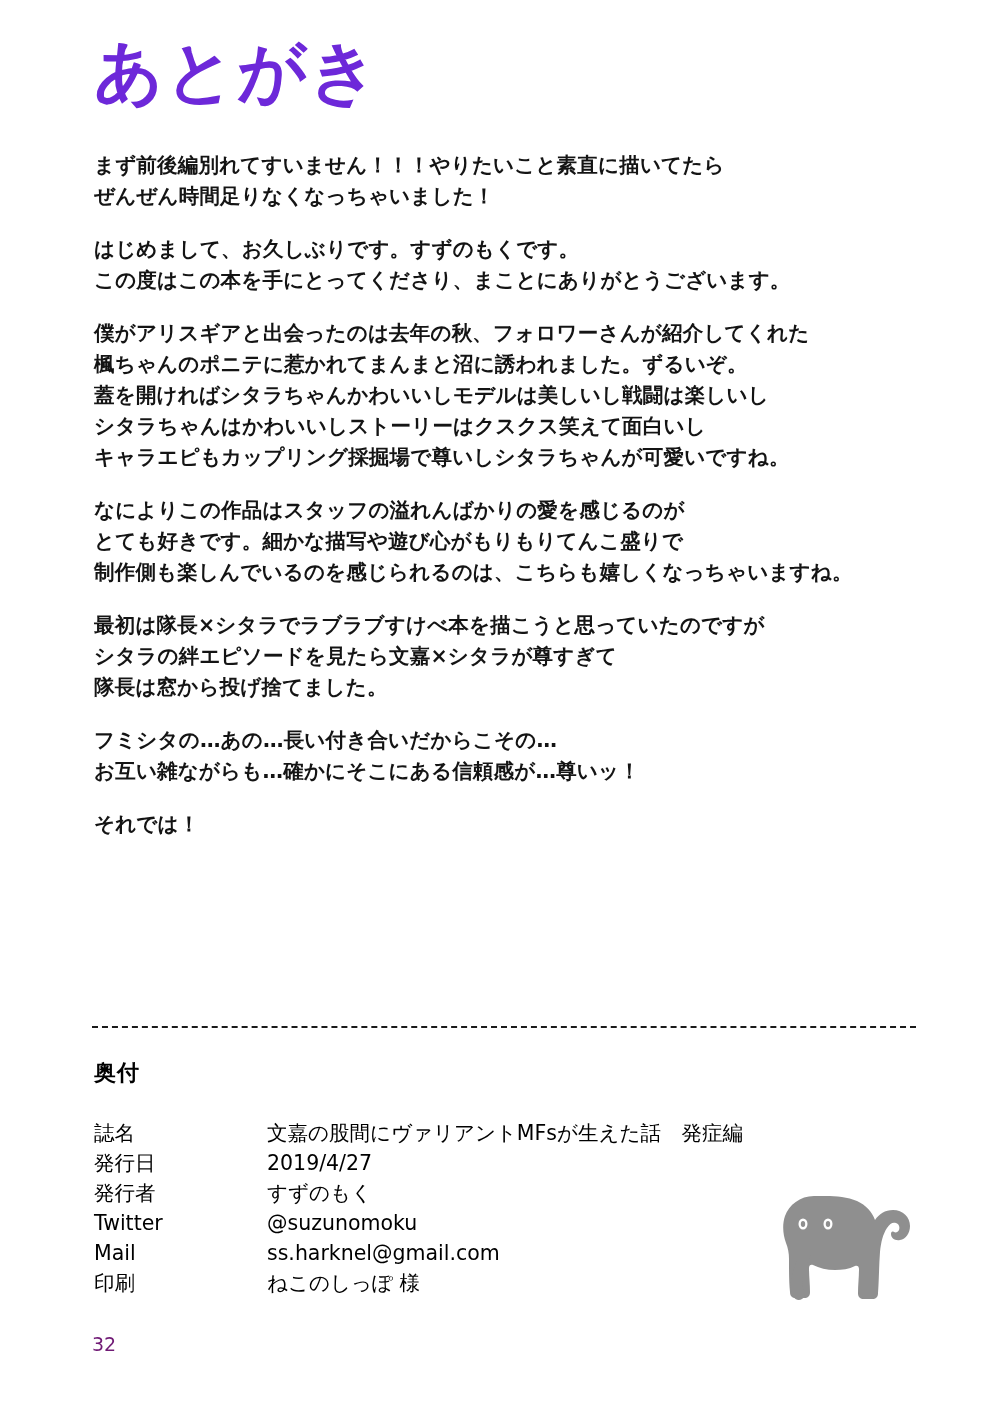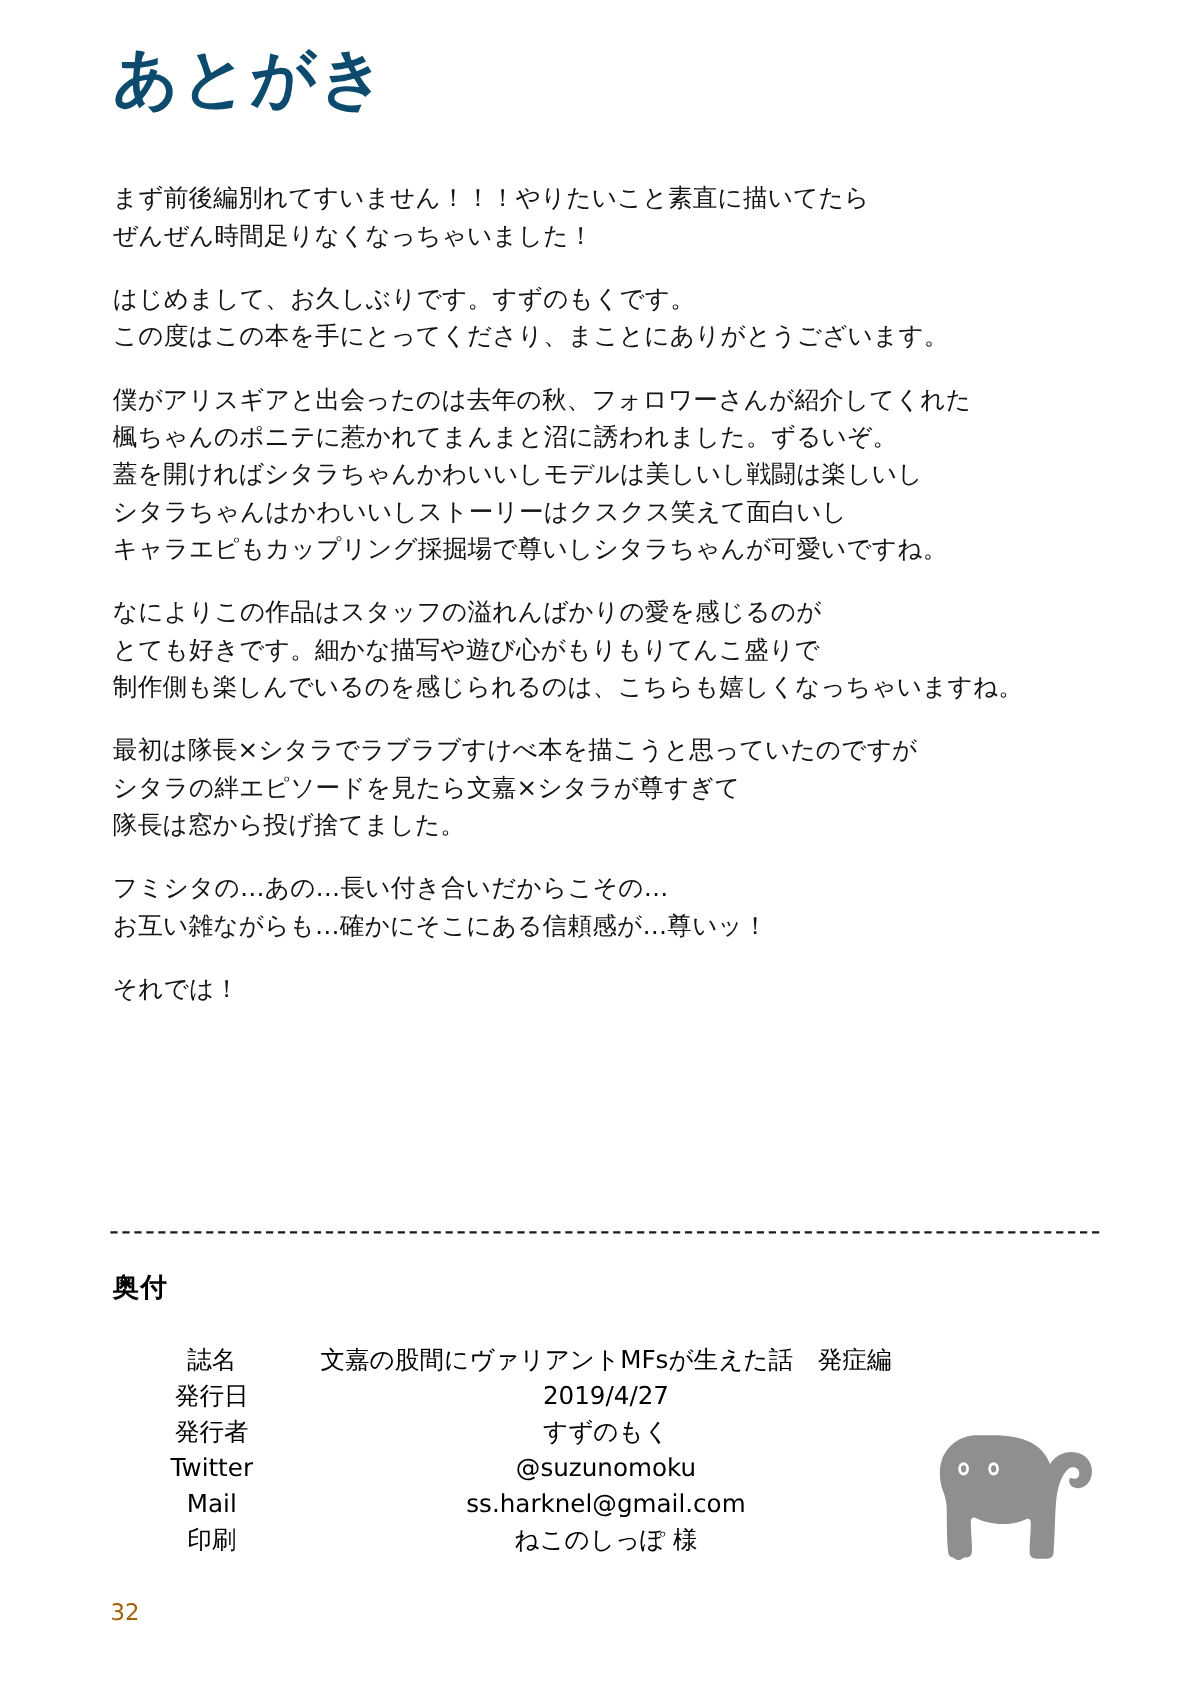--- a/index.html
+++ b/index.html
@@ -16,36 +16,37 @@
     overflow: hidden;
   }
   .page {
     position: absolute;
     inset: 0;
   }
   .title {
     position: absolute;
     left: 94px;
     top: 38px;
-    font-size: 54px;
+    font-size: 68px;
     font-weight: bold;
     letter-spacing: 2px;
     line-height: 1;
-    color: #0c4a6e;
+    color: #6d28d9;
     white-space: nowrap;
   }
   .body-text {
     position: absolute;
     left: 94px;
     top: 150px;
     width: 830px;
     font-size: 20.5px;
     line-height: 31px;
     color: #141414;
     letter-spacing: 0.2px;
+    font-weight: bold;
   }
   .para {
     margin: 0 0 22px 0;
     white-space: pre-line;
   }
   .para:last-child {
     margin-bottom: 0;
   }
   .divider {
     position: absolute;
@@ -63,40 +64,39 @@
     font-weight: bold;
     letter-spacing: 1px;
   }
   .colophon-table {
     position: absolute;
     left: 94px;
     top: 1118px;
     font-size: 20.5px;
     line-height: 30px;
     border-collapse: collapse;
-    text-align: center;
   }
   .colophon-table td {
     padding: 0;
     vertical-align: top;
     white-space: nowrap;
   }
   .colophon-table td.key {
     width: 165px;
     padding-right: 8px;
   }
   .colophon-table td.val {
     padding-left: 0;
   }
   .page-number {
     position: absolute;
     left: 92px;
     top: 1333px;
     font-size: 19px;
-    color: #a16207;
+    color: #701a75;
   }
   .elephant {
     position: absolute;
     left: 756px;
     top: 1178px;
     width: 180px;
     height: 150px;
   }
 </style>
 </head>

